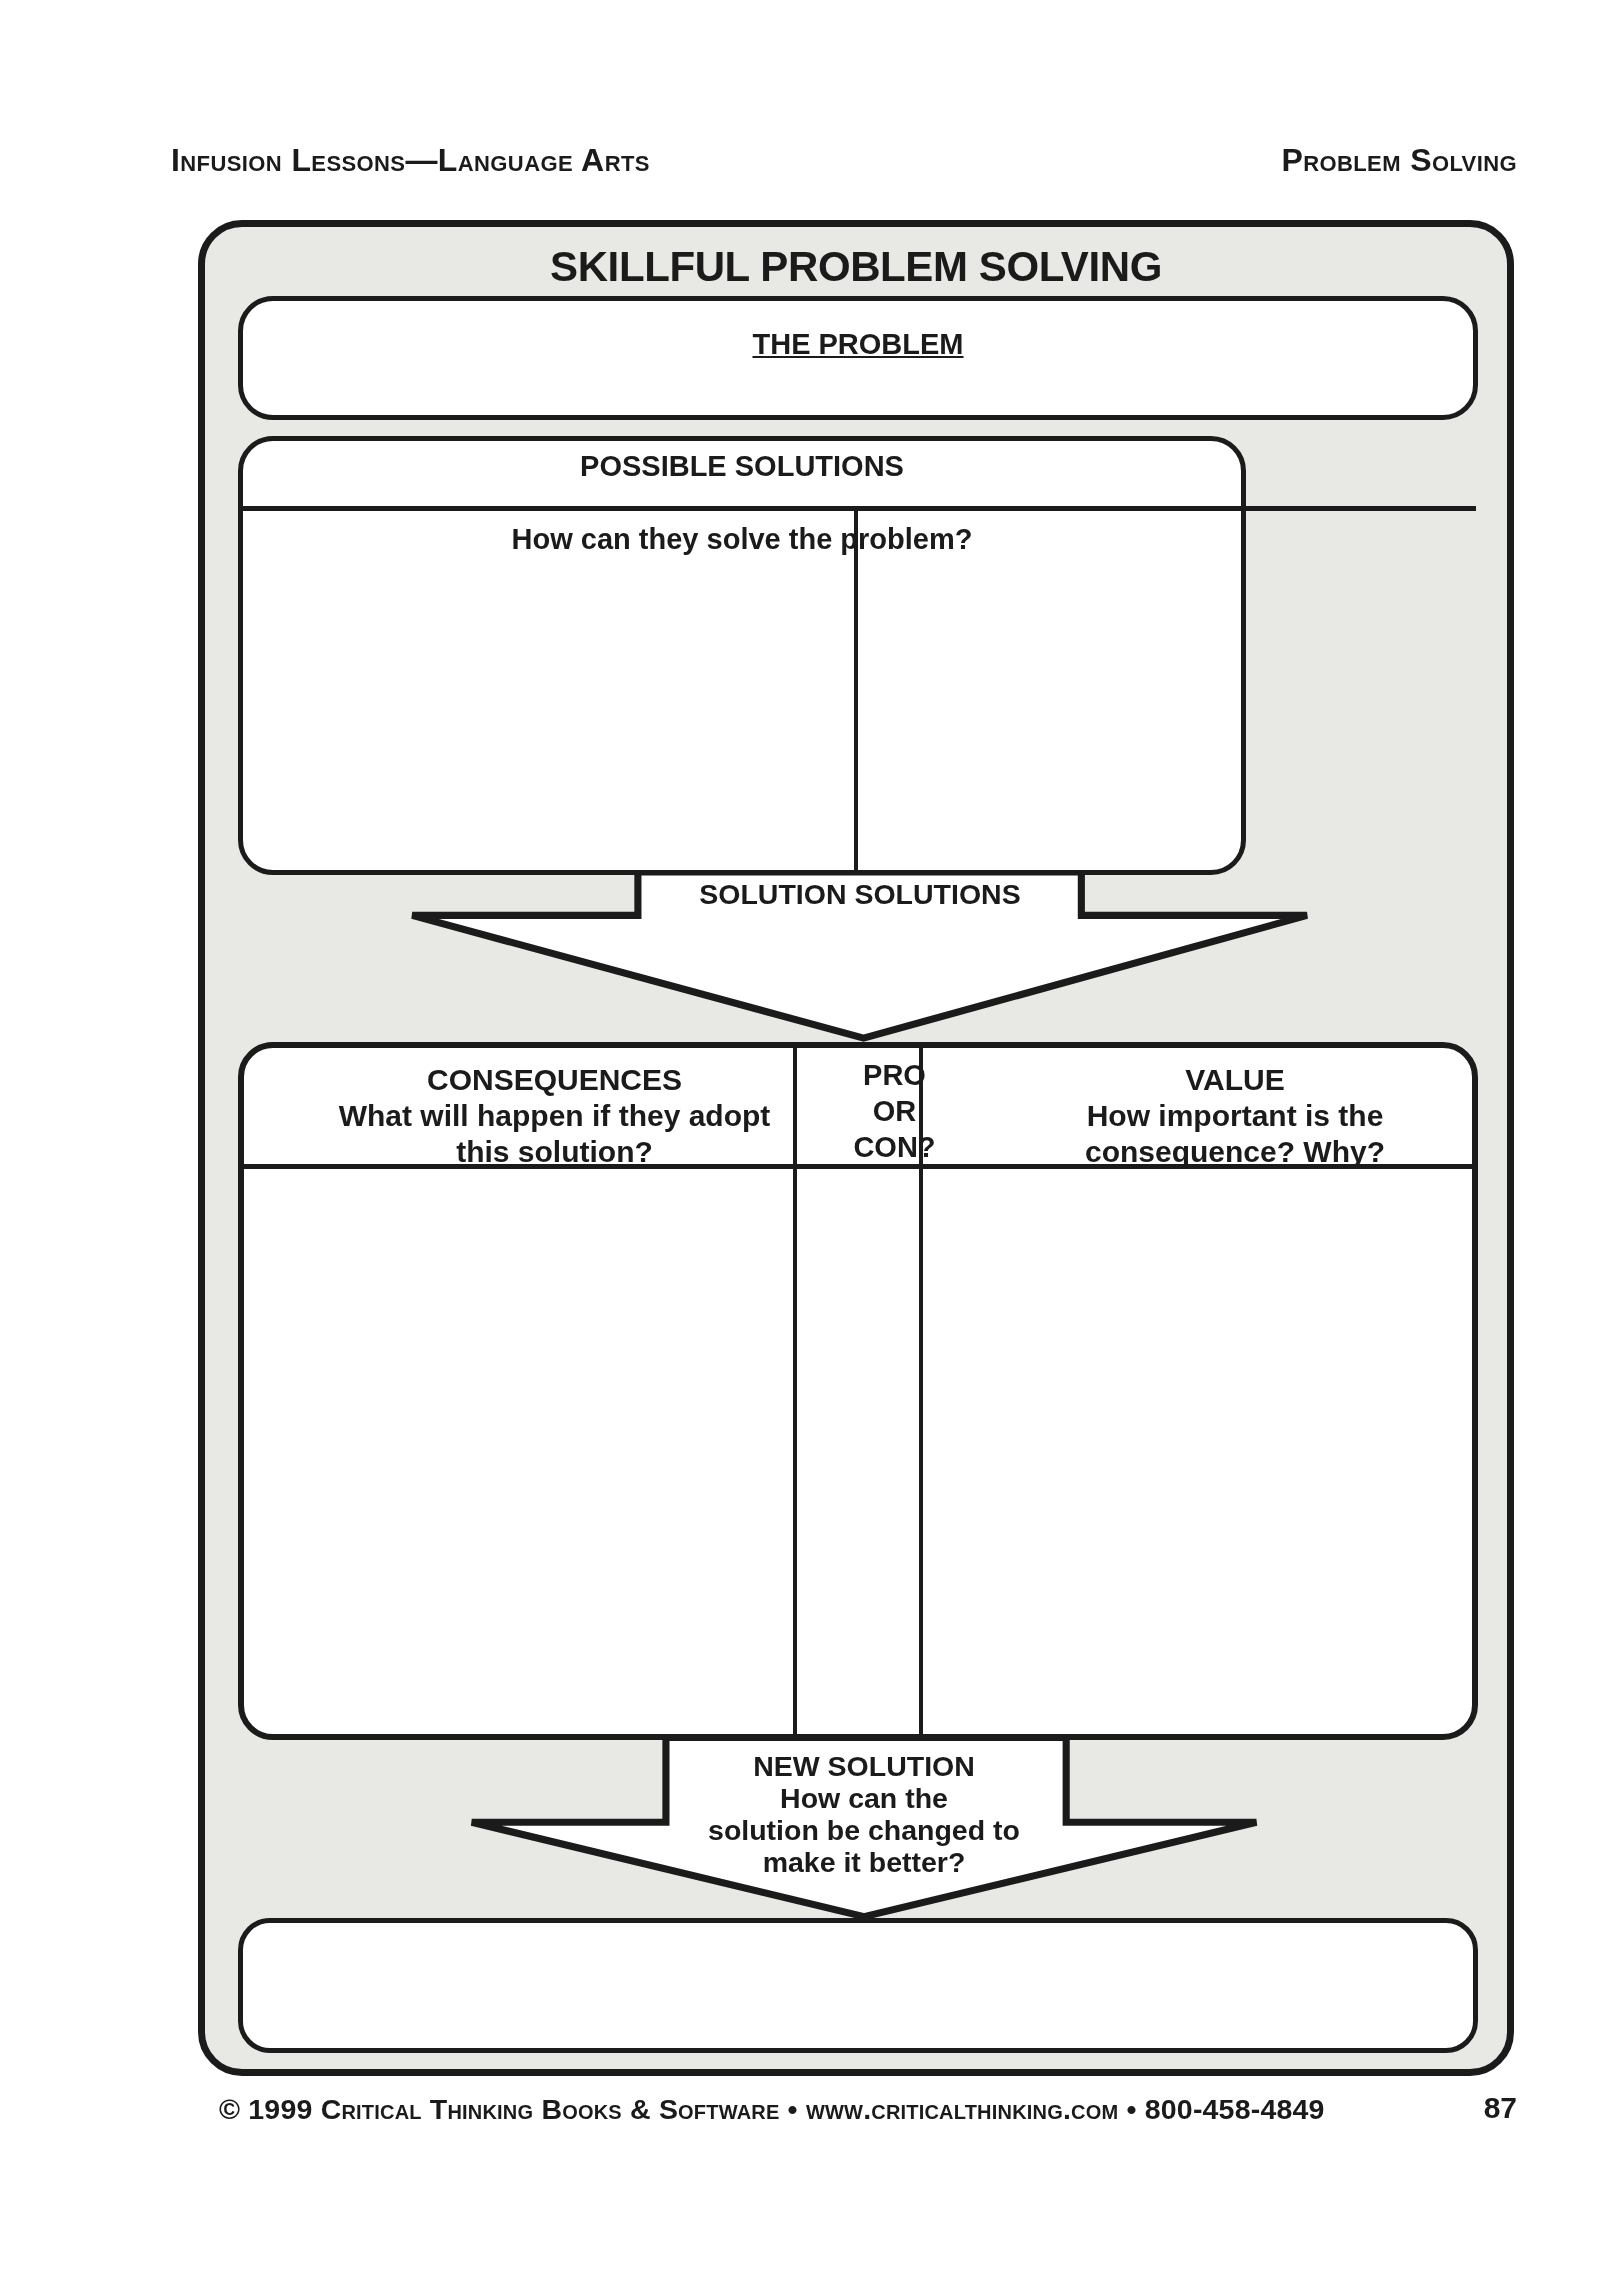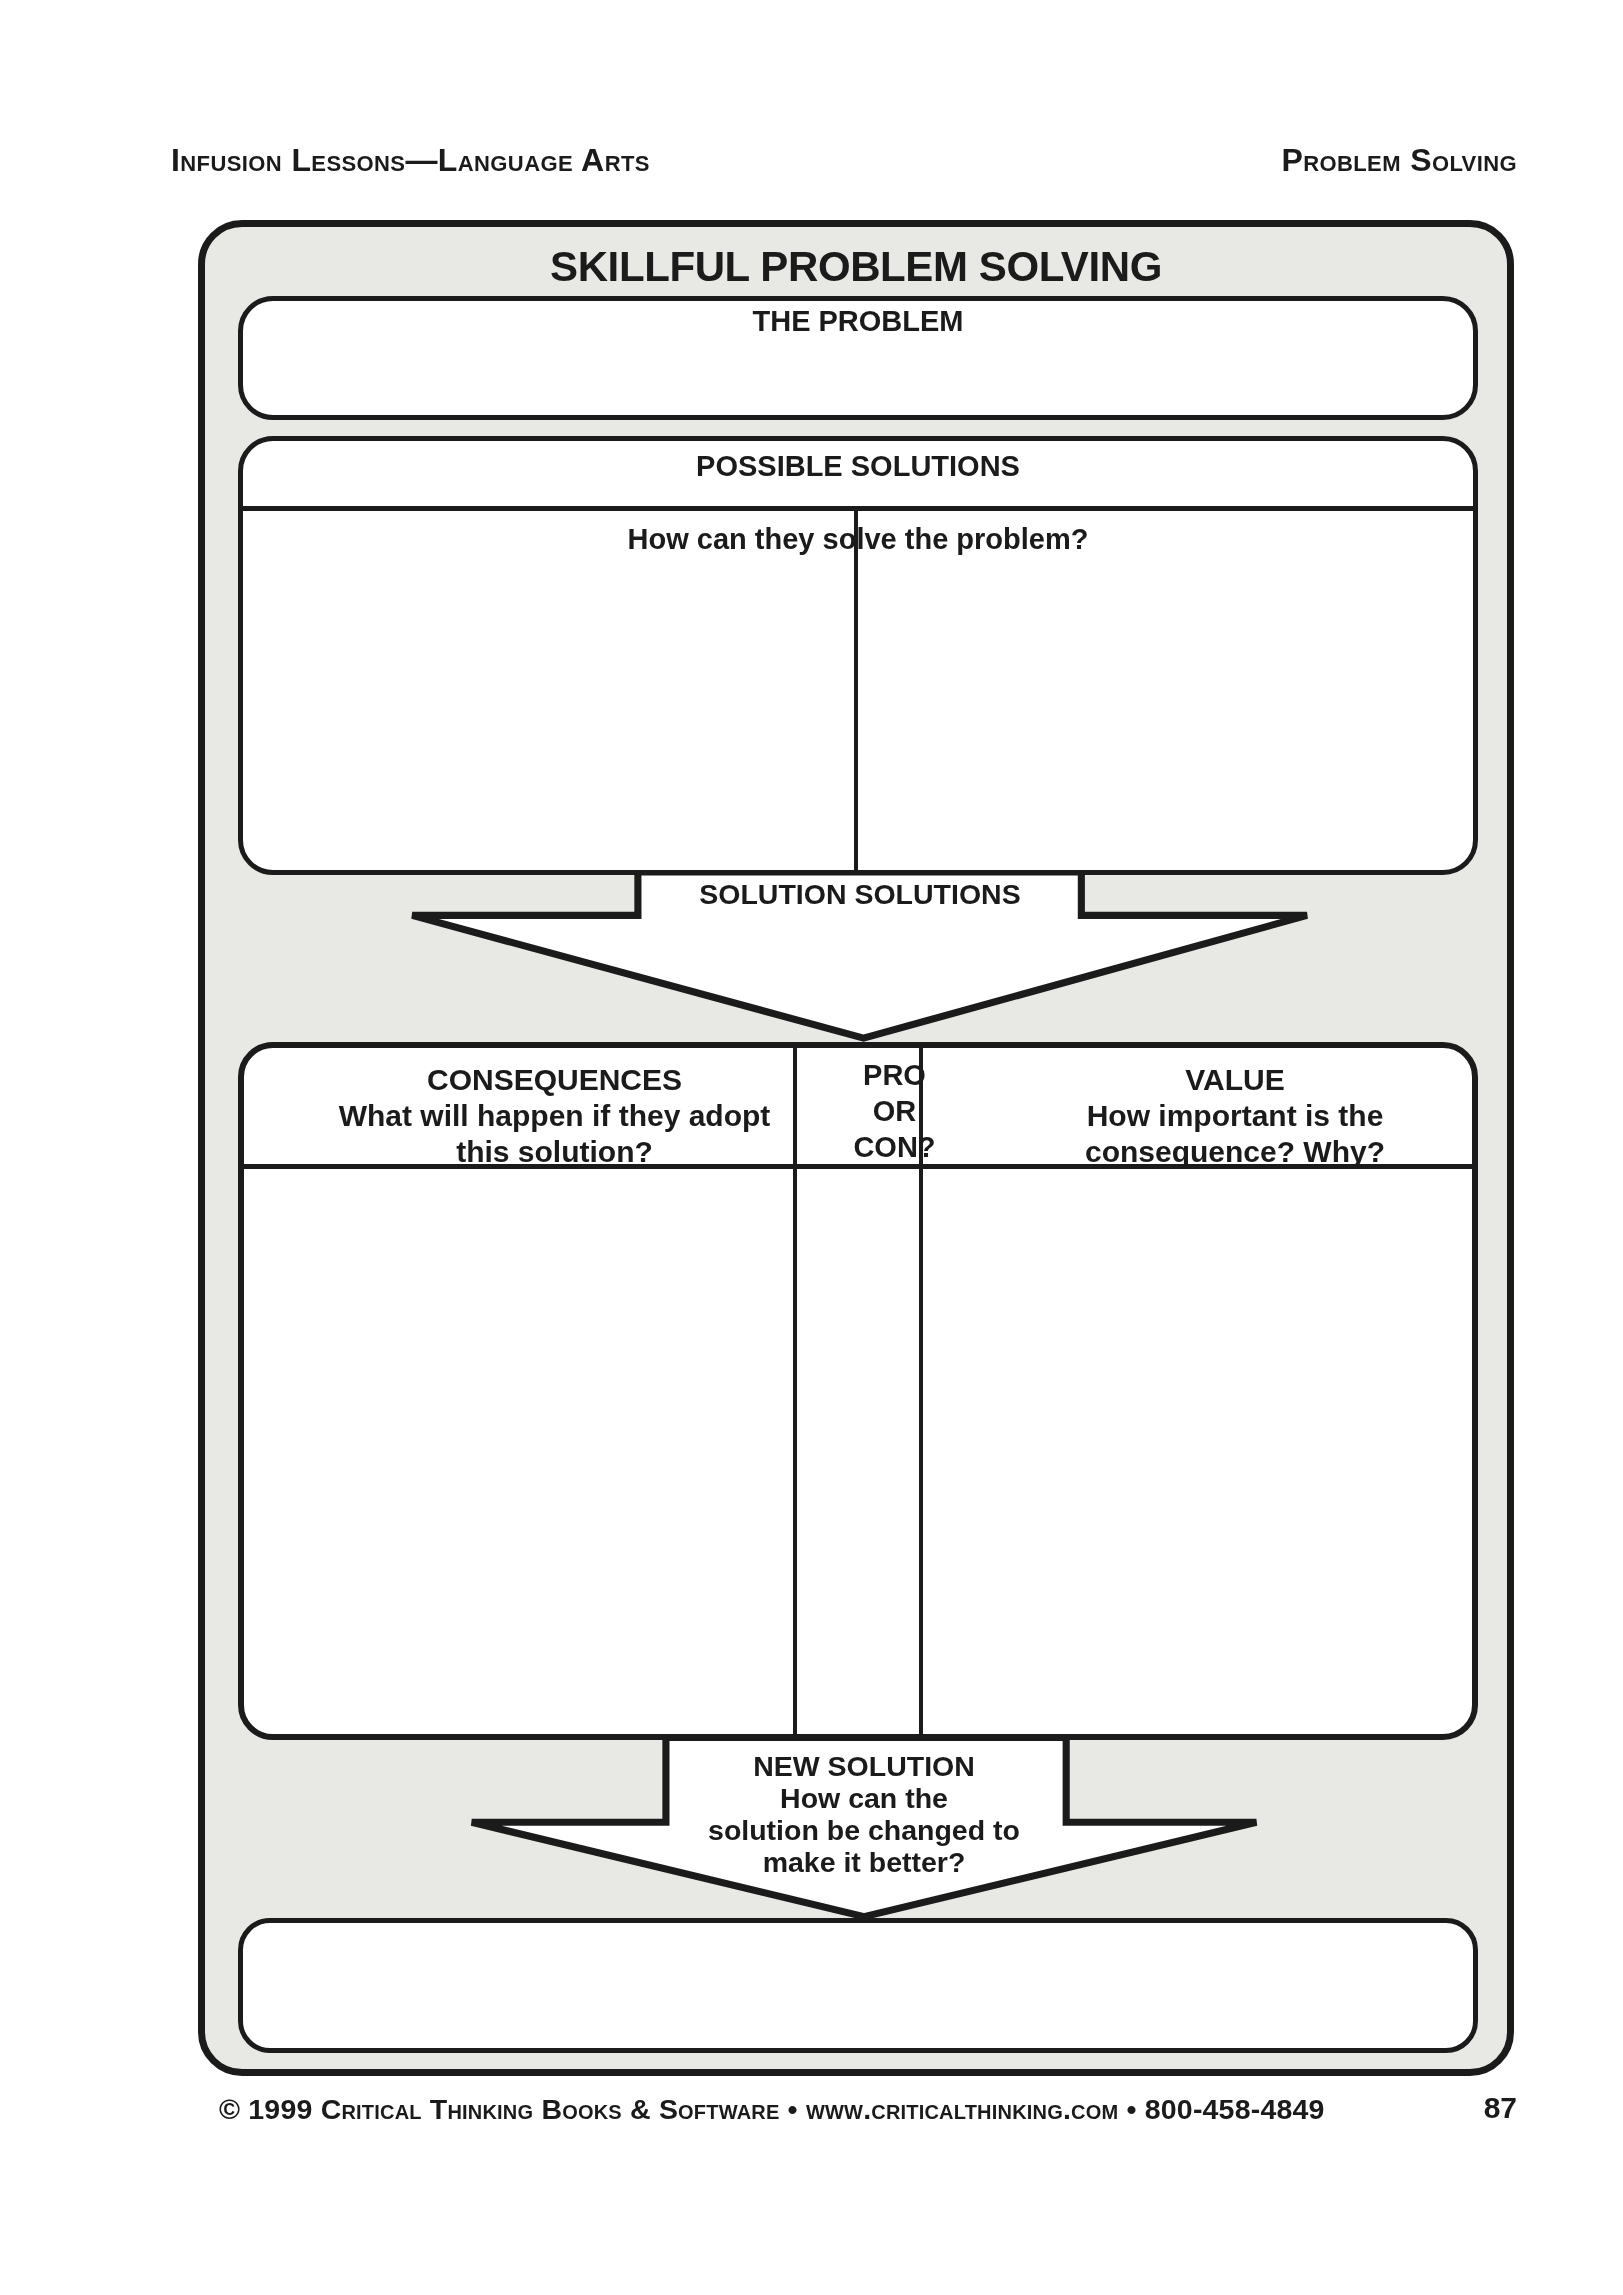--- a/index.html
+++ b/index.html
@@ -18,21 +18,21 @@
     position:absolute;left:198px;top:220px;width:1316px;height:1856px;box-sizing:border-box;
     background:var(--panel,#e8e8e5);border:7.1px solid var(--ink,#1b1b1b);border-radius:44px;
   }
   .title{
     position:absolute;left:198px;top:243px;width:1316px;text-align:center;
     font-size:42px;font-weight:bold;letter-spacing:-0.4px;
   }
   
   .wbox{position:absolute;box-sizing:border-box;background:var(--paper,#fff);border:5.5px solid var(--ink,#1b1b1b);border-radius:35px;}
   .box-problem{left:238px;top:296px;width:1240px;height:124px;}
-  .box-solutions{left:238px;top:436px;width:1240px;height:439px;}
+  .box-solutions{left:238px;top:436px;width:1008px;height:439px;}
   .box-cons{left:238px;top:1042px;width:1240px;height:698px;border-width:6.3px;}
   .box-final{left:238px;top:1918px;width:1240px;height:135px;border-radius:32px;}
   .boxhead{position:absolute;left:0;right:0;text-align:center;font-weight:bold;font-size:29px;line-height:35px;}
   
   .prompt-row{
     position:absolute;left:24px;right:14.3px;bottom:17.4px;display:flex;align-items:flex-end;
     font-size:28.5px;font-weight:bold;line-height:35px;
   }
   .blank-line{flex:1;height:0;border-bottom:3.2px solid var(--ink,#1b1b1b);margin:0 11px 7.1px 12.7px;}
   
@@ -71,21 +71,21 @@
   <svg class="arrow-svg arrow1" viewBox="0 0 1200 245">
     <polygon points="305,20 305,75 20,75 590,230 1150,75 865,75 865,20"></polygon>
   </svg>
   <svg class="arrow-svg arrow2" viewBox="0 0 1080 256">
     <polygon points="280,22 280,129 35,129 530,248 1025,129 785,129 785,22"></polygon>
   </svg>
 
   <div class="title">SKILLFUL PROBLEM SOLVING</div>
 
   <div class="wbox box-problem">
-    <div class="boxhead" style="top:3px;">THE PROBLEM</div>
+    <div class="boxhead" style="top:26px;text-decoration:underline;">THE PROBLEM</div>
   </div>
 
   <div class="wbox box-solutions">
     <div class="boxhead" style="top:8px;">POSSIBLE SOLUTIONS</div>
     <div class="boxhead" style="top:41px;margin-top:40px;">How can they solve the problem?</div>
   </div>
   <div class="hline sep-solutions"></div>
   <div class="vline div-solutions"></div>
   <div class="cell" style="left:243px;top:516px;width:607px;height:354px;"></div>
   <div class="cell" style="left:862px;top:516px;width:610px;height:354px;"></div>

